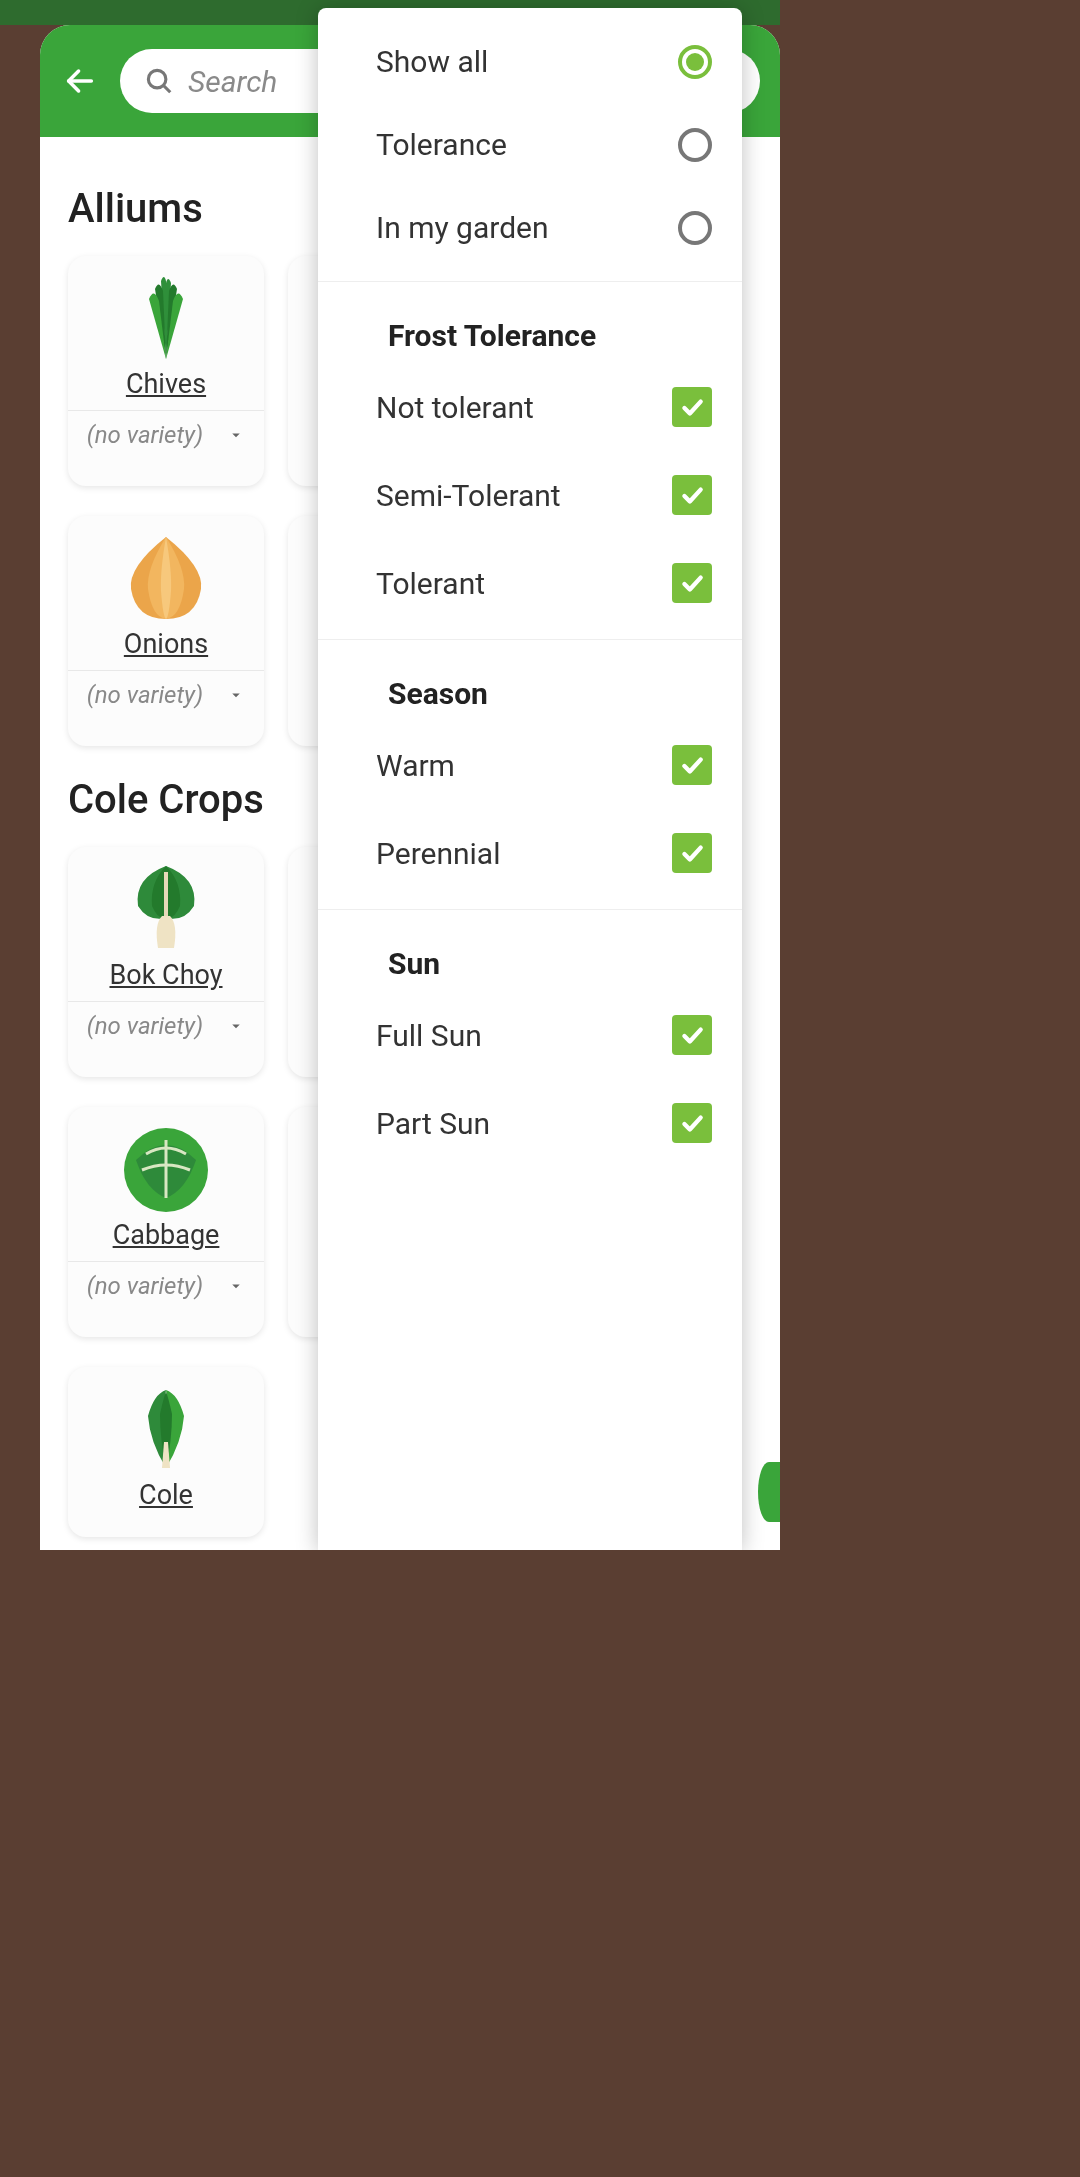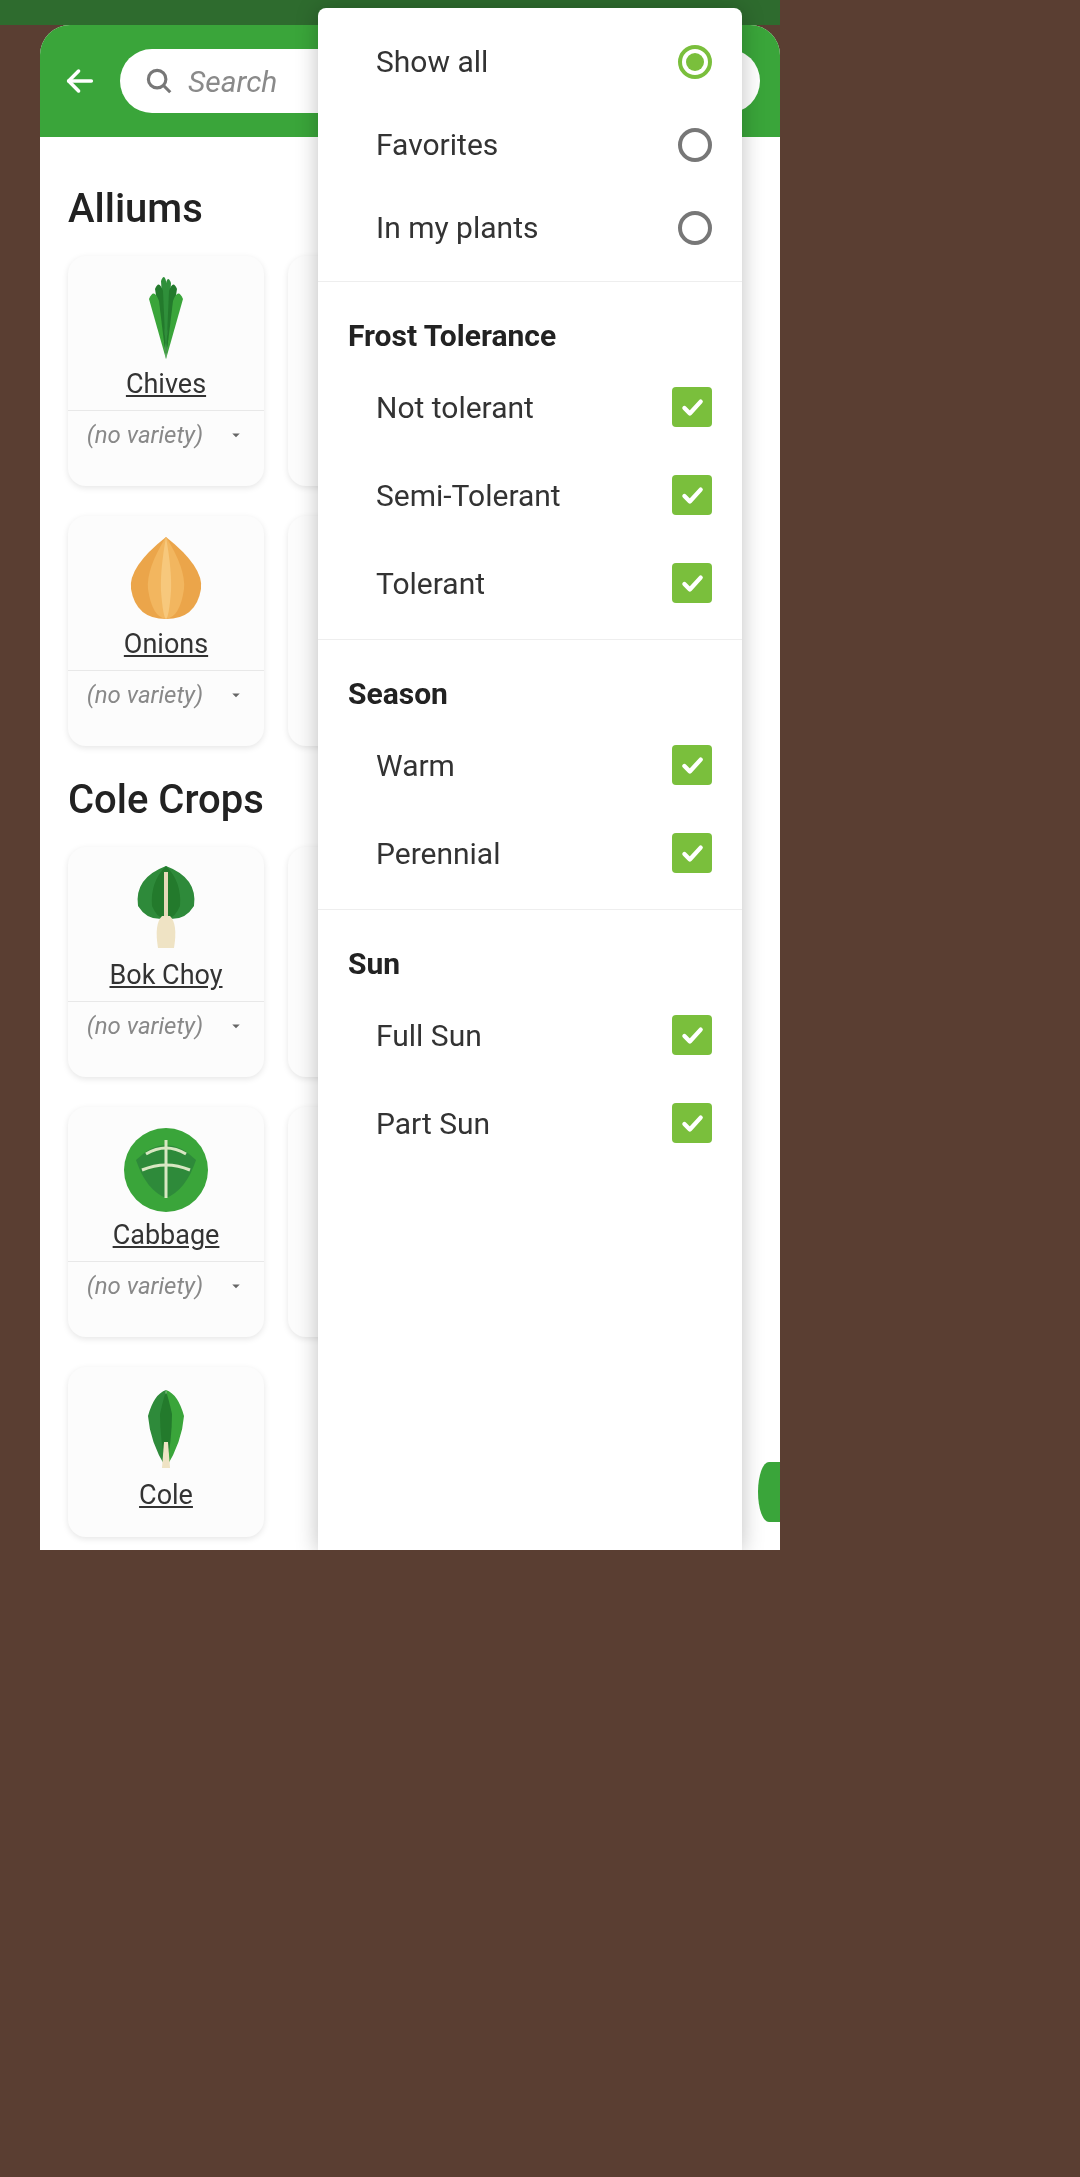--- a/index.html
+++ b/index.html
@@ -148,20 +148,21 @@
   .f-row .label {
     font-size: 30px;
     color:#333;
     margin-left:28px;
   }
   .f-heading {
     font-size: 30px;
     font-weight: 700;
     color:#222;
     padding: 24px 30px 10px;
+    margin-left: 40px;
   }
   .radio {
     width: 34px; height: 34px;
     border: 4px solid #777;
     border-radius: 50%;
     position: relative;
   }
   .radio.sel {
     border-color: #7ABF3C;
   }
@@ -321,25 +322,25 @@
   </div>
 </div>
 
 <div class="filter-panel">
   <div class="f-section">
     <div class="f-row">
       <span class="label">Show all</span>
       <span class="radio sel"></span>
     </div>
     <div class="f-row">
-      <span class="label">Favorites</span>
+      <span class="label">Tolerance</span>
       <span class="radio"></span>
     </div>
     <div class="f-row">
-      <span class="label">In my plants</span>
+      <span class="label">In my garden</span>
       <span class="radio"></span>
     </div>
   </div>
 
   <div class="f-section">
     <div class="f-heading">Frost Tolerance</div>
     <div class="f-row">
       <span class="label">Not tolerant</span>
       <span class="check">
           <svg width="26" height="26" viewBox="0 0 24 24" fill="none" stroke-width="4" stroke-linecap="round" stroke-linejoin="round">

